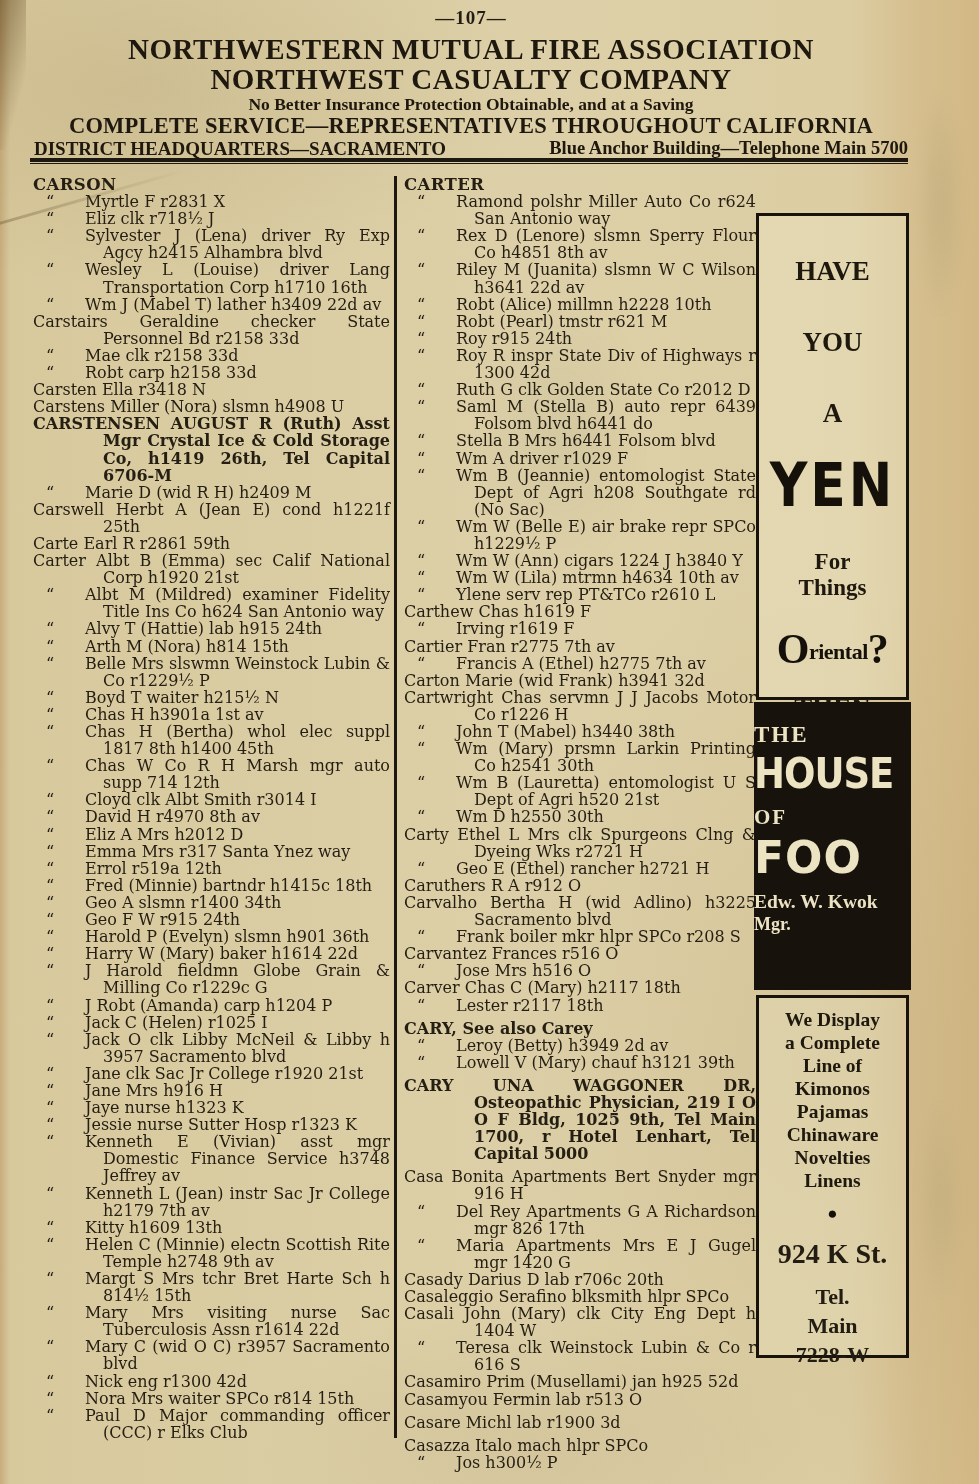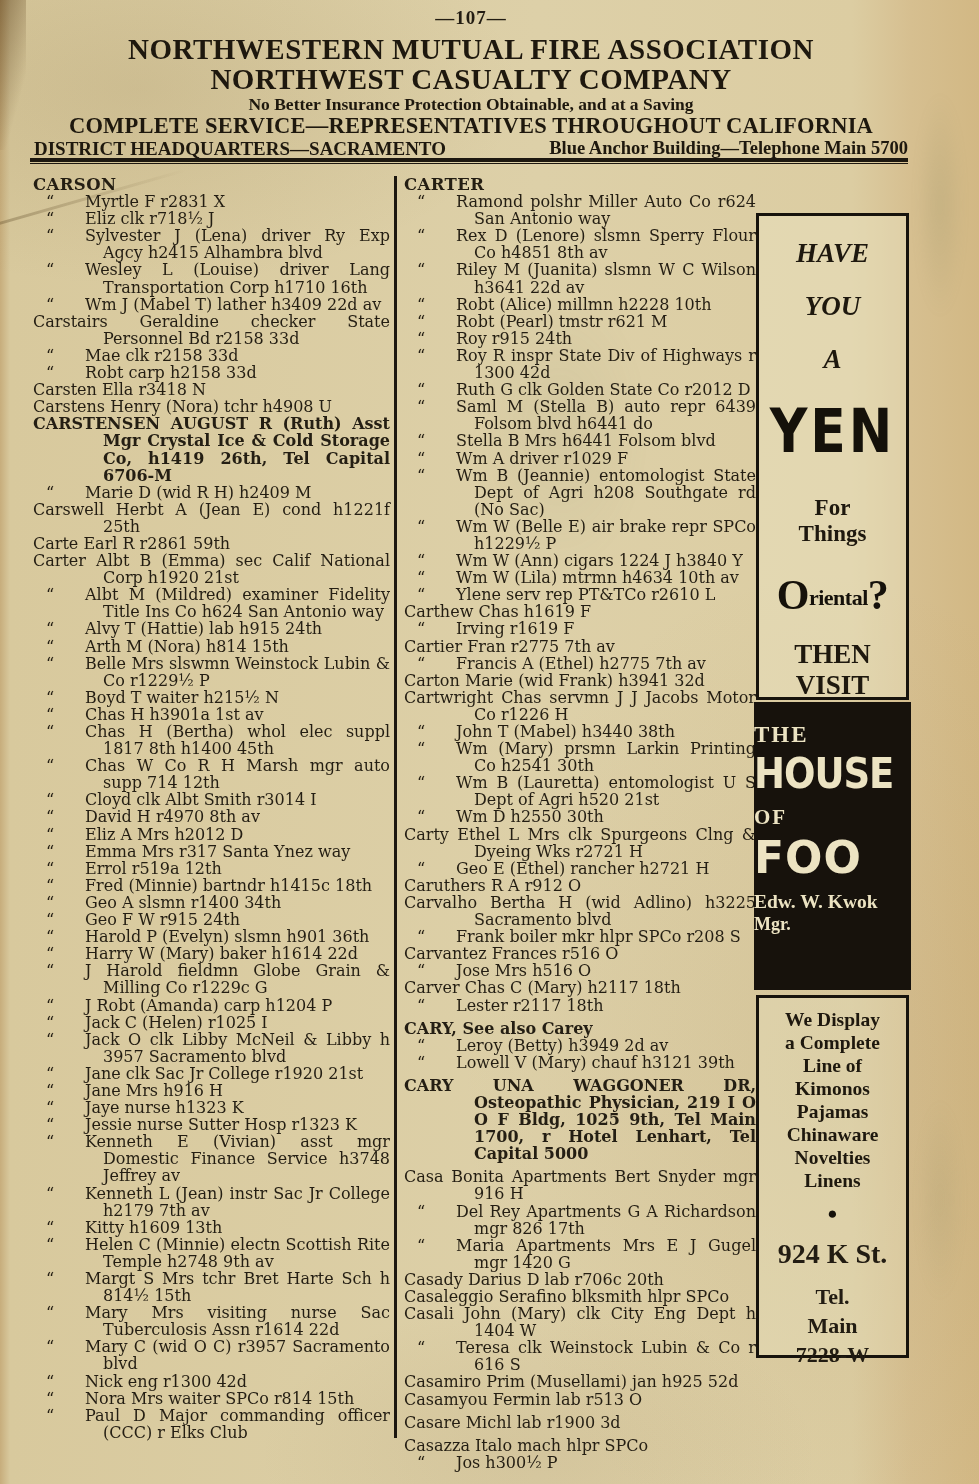--- a/index.html
+++ b/index.html
@@ -62,21 +62,21 @@
   .ad-box1 .ln.small{font-size:23px;}
   .yen{font-family:"DejaVu Sans", sans-serif;font-weight:bold;font-size:52px;
     letter-spacing:3px;transform:scaleY(1.18);margin-top:26px;color:#15110a;}
   .mid1{margin-top:34px;font-weight:bold;font-size:25px;}
   .mid2{font-weight:bold;font-size:25px;}
   .oriental{margin-top:24px;white-space:nowrap;font-family:"DejaVu Sans", sans-serif;
     font-weight:bold;color:#15110a;letter-spacing:-.5px;}
   .oriental .big{font-size:42px;vertical-align:-4px;}
   .oriental .mid{font-size:22px;}
   .then{margin-top:20px;}
-  .top1{margin-top:22px;font-style:italic;}
+  .top1{margin-top:40px;}
   .ad-black{position:absolute;left:-2px;top:489px;width:157px;height:288px;background:#17120c;
     text-align:left;color:#ece3c2;}
   .ad-black .the{font-weight:bold;font-size:23px;margin-top:20px;letter-spacing:2px;}
   .ad-black .house{font-family:"DejaVu Sans", sans-serif;font-weight:bold;font-size:37px;
     letter-spacing:-1px;margin-top:4px;transform:scaleY(1.15);}
   .ad-black .of{font-weight:bold;font-size:21px;margin-top:10px;letter-spacing:2px;}
   .ad-black .foo{font-family:"DejaVu Sans", sans-serif;font-weight:bold;font-size:44px;
     letter-spacing:1px;margin-top:2px;}
   .ad-black .kwok{font-weight:bold;font-size:19.5px;margin-top:8px;}
   .ad-black .mgr{font-weight:bold;font-size:18px;margin-top:1px;}
@@ -115,21 +115,21 @@
   <p class="e s-h"><span>CARSON</span></p>
       <p class="e s-d"><span class="dit">“</span><span>Myrtle F r2831 X</span></p>
       <p class="e s-d"><span class="dit">“</span><span>Eliz clk r718½ J</span></p>
       <p class="e s-d"><span class="dit">“</span><span>Sylvester J (Lena) driver Ry Exp Agcy h2415 Alhambra blvd</span></p>
       <p class="e s-d"><span class="dit">“</span><span>Wesley L (Louise) driver Lang Transportation Corp h1710 16th</span></p>
       <p class="e s-d"><span class="dit">“</span><span>Wm J (Mabel T) lather h3409 22d av</span></p>
       <p class="e s-p"><span>Carstairs Geraldine checker State Personnel Bd r2158 33d</span></p>
       <p class="e s-d"><span class="dit">“</span><span>Mae clk r2158 33d</span></p>
       <p class="e s-d"><span class="dit">“</span><span>Robt carp h2158 33d</span></p>
       <p class="e s-p"><span>Carsten Ella r3418 N</span></p>
-      <p class="e s-p"><span>Carstens Henry (Nora) tchr h4908 U</span></p>
+      <p class="e s-p"><span>Carstens Miller (Nora) slsmn h4908 U</span></p>
       <p class="e s-b"><span>CARSTENSEN AUGUST R (Ruth) Asst Mgr Crystal Ice &amp; Cold Storage Co, h1419 26th, Tel Capital 6706-M</span></p>
       <p class="e s-d"><span class="dit">“</span><span>Marie D (wid R H) h2409 M</span></p>
       <p class="e s-p"><span>Carswell Herbt A (Jean E) cond h1221f 25th</span></p>
       <p class="e s-p"><span>Carte Earl R r2861 59th</span></p>
       <p class="e s-p"><span>Carter Albt B (Emma) sec Calif National Corp h1920 21st</span></p>
       <p class="e s-d"><span class="dit">“</span><span>Albt M (Mildred) examiner Fidelity Title Ins Co h624 San Antonio way</span></p>
       <p class="e s-d"><span class="dit">“</span><span>Alvy T (Hattie) lab h915 24th</span></p>
       <p class="e s-d"><span class="dit">“</span><span>Arth M (Nora) h814 15th</span></p>
       <p class="e s-d"><span class="dit">“</span><span>Belle Mrs slswmn Weinstock Lubin &amp; Co r1229½ P</span></p>
       <p class="e s-d"><span class="dit">“</span><span>Boyd T waiter h215½ N</span></p>

